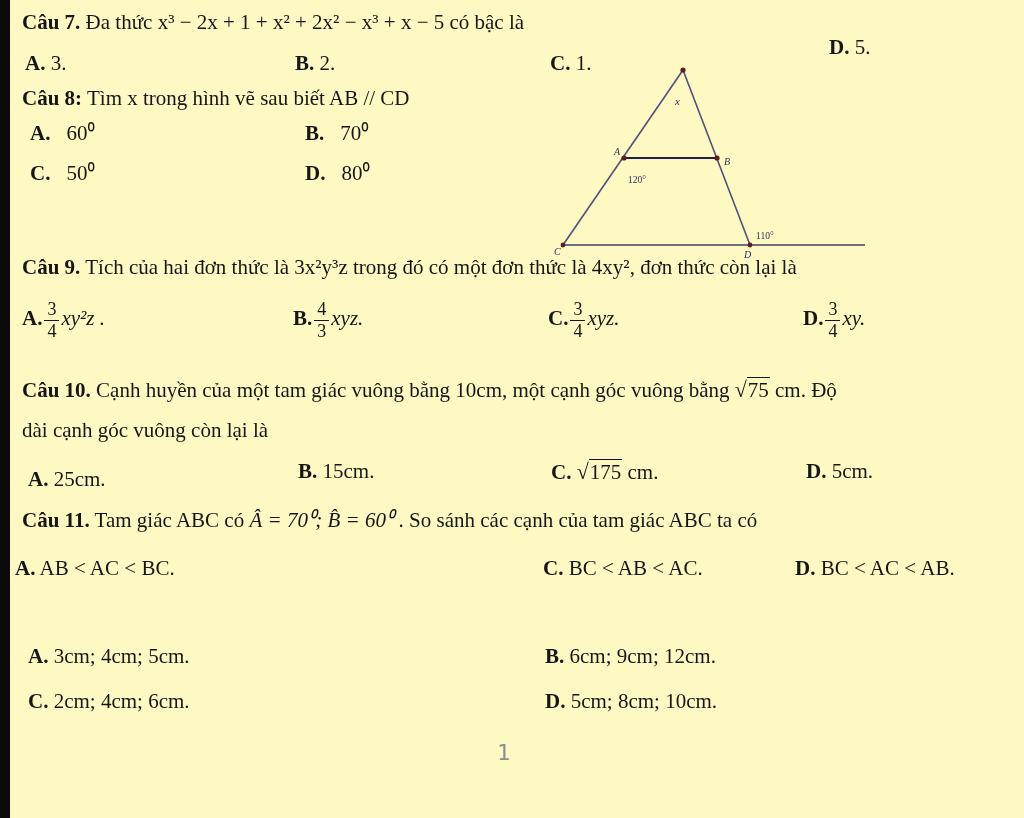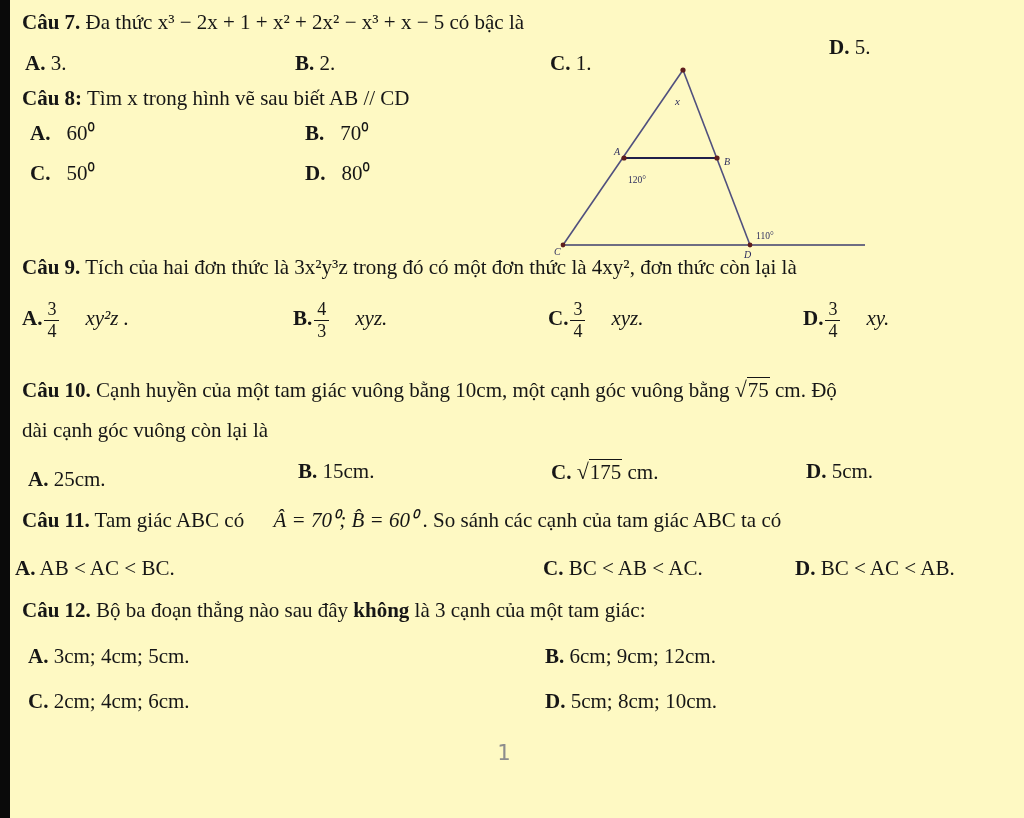--- a/index.html
+++ b/index.html
@@ -4,21 +4,21 @@
 <style>
   * { margin:0; padding:0; box-sizing:border-box; }
   html,body { background:#000; }
   .page {
     position:relative; width:1024px; height:818px; background:#fef9c3;
     font-family:"Liberation Serif", serif; color:#161616; overflow:hidden;
   }
   .leftbar { position:absolute; left:0; top:0; width:10px; height:818px; background:#0a0a0a; }
   .abs { position:absolute; white-space:nowrap; font-size:21px; line-height:1.15; }
   .bold { font-weight:bold; }
-  .it { font-style:italic;margin-left:24px; }
+  .it { font-style:italic; }
   .gap { margin-left:16px; }
   
   .frac {
     display:inline-flex; flex-direction:column; align-items:center;
     vertical-align:middle; line-height:1.05; font-size:18px; margin:0 2px;
   }
   .frac .num { padding:0 3px 1px; border-bottom:1.4px solid #161616; }
   .frac .den { padding-top:1px; }
   
   .sqrt { white-space:nowrap; }
@@ -147,23 +147,20 @@
   <div class="abs" style="left:15px; top:556px;">
     <span class="bold">A.</span><span> AB &lt; AC &lt; BC.</span>
   </div>
   <div class="abs" style="left:543px; top:556px;">
     <span class="bold">C.</span><span> BC &lt; AB &lt; AC.</span>
   </div>
   <div class="abs" style="left:795px; top:556px;">
     <span class="bold">D.</span><span> BC &lt; AC &lt; AB.</span>
   </div>
 
-  <div class="abs" style="left:22px; top:598px;">
-    <span class="bold">Câu 12.</span><span> Bộ ba đoạn thẳng nào sau đây </span><span class="bold">không</span><span> là 3 cạnh của một tam giác:</span>
-  </div>
   <div class="abs" style="left:28px; top:644px;">
     <span class="bold">A.</span><span> 3cm; 4cm; 5cm.</span>
   </div>
   <div class="abs" style="left:545px; top:644px;">
     <span class="bold">B.</span><span> 6cm; 9cm; 12cm.</span>
   </div>
   <div class="abs" style="left:28px; top:689px;">
     <span class="bold">C.</span><span> 2cm; 4cm; 6cm.</span>
   </div>
   <div class="abs" style="left:545px; top:689px;">

